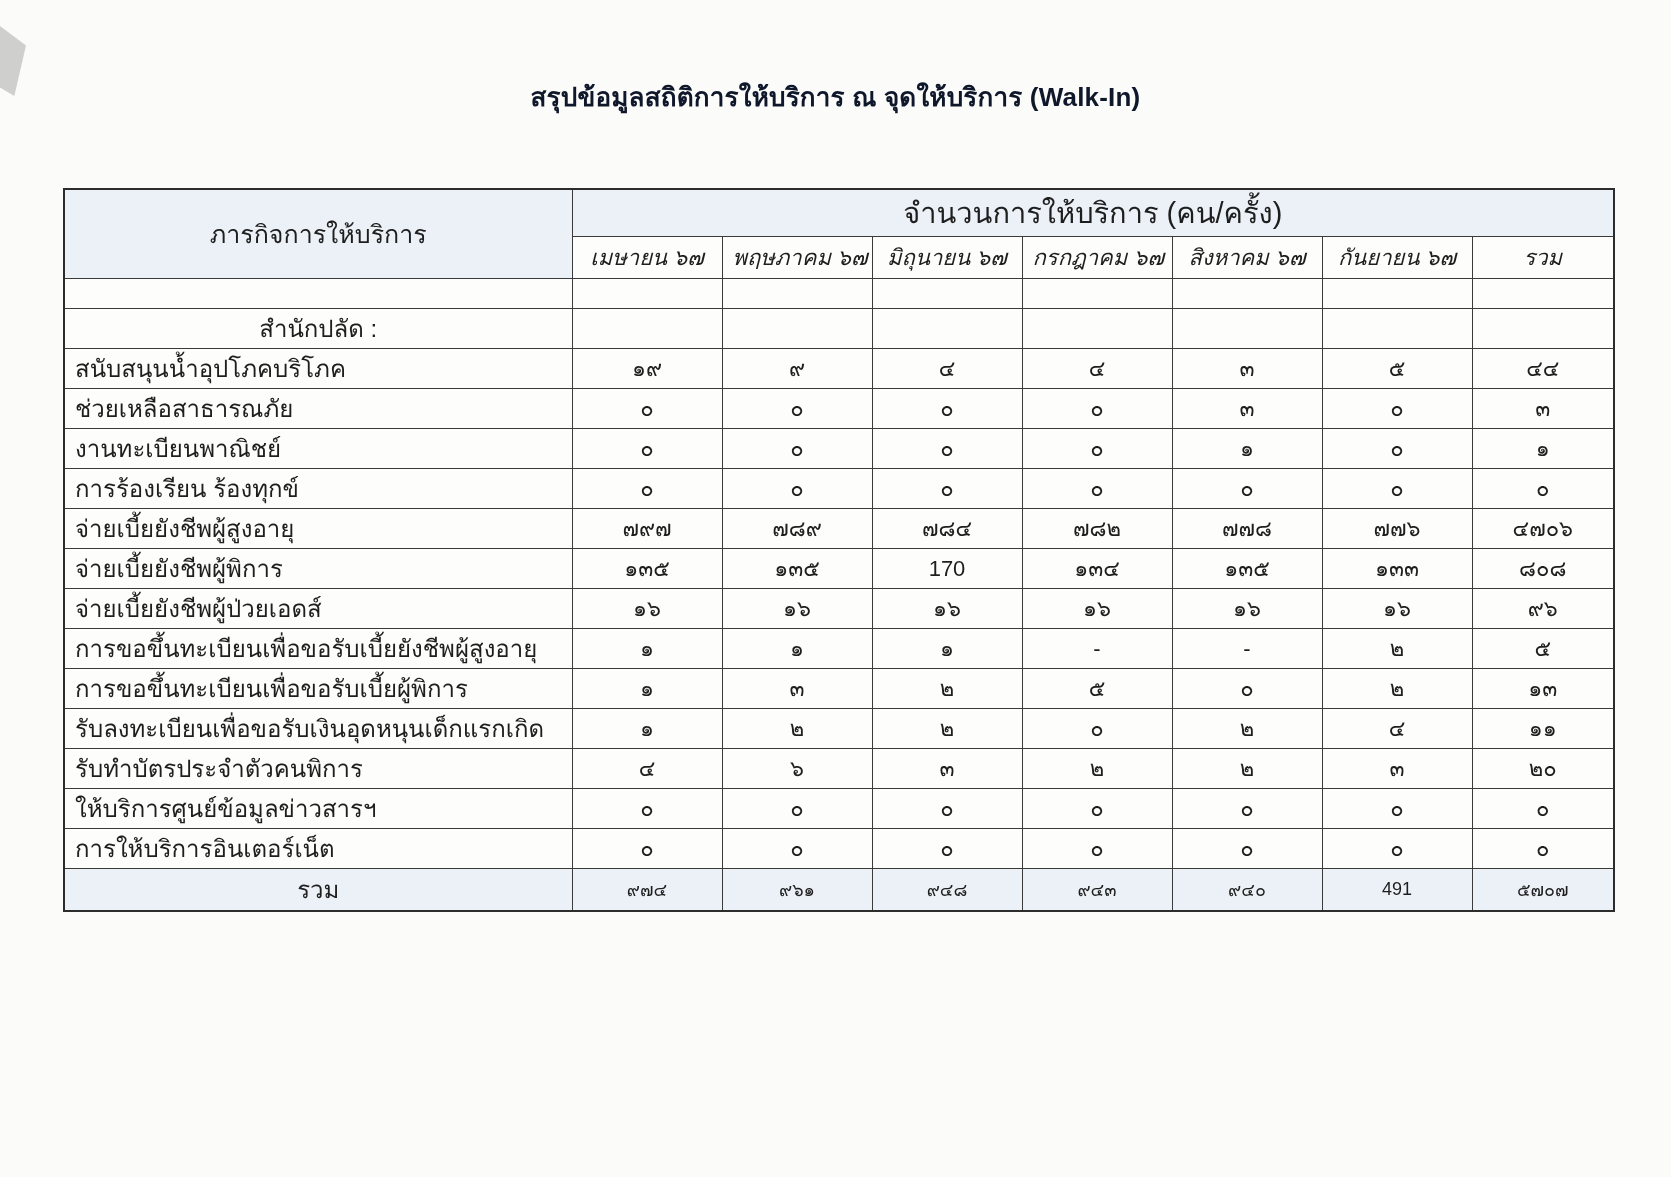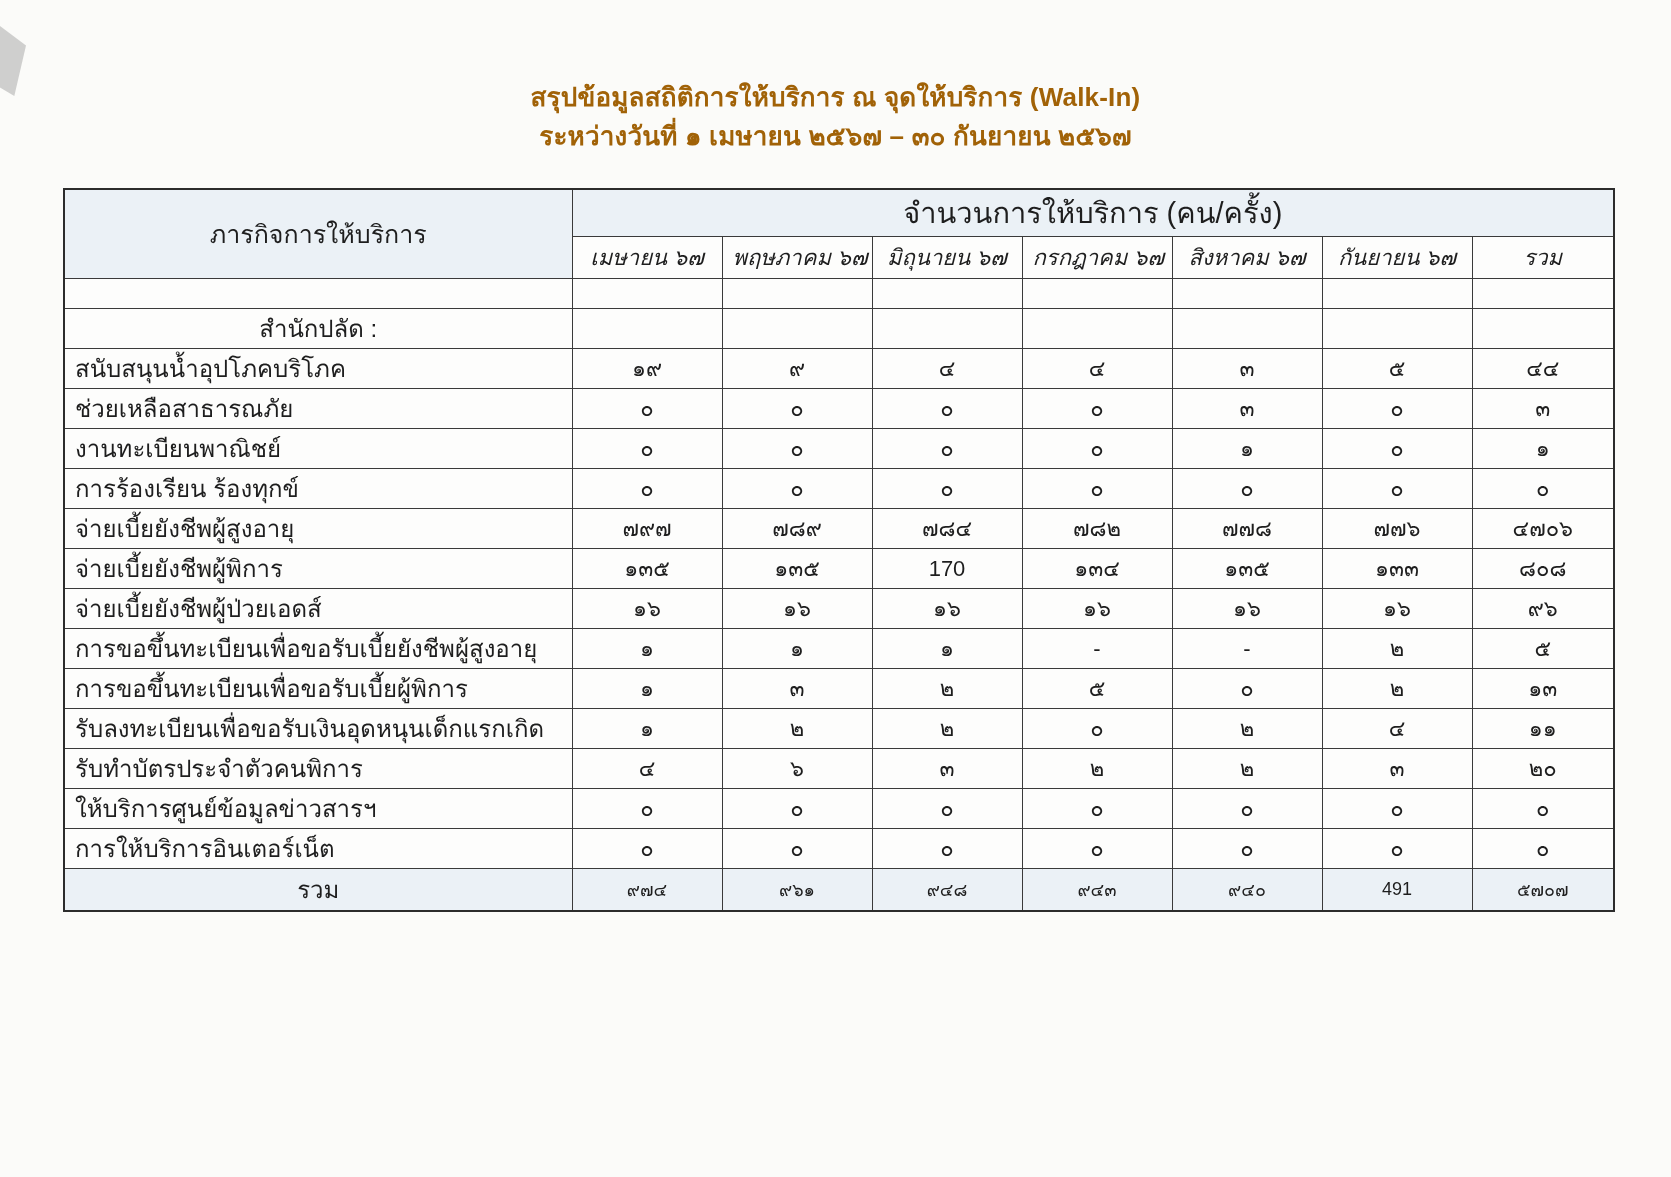--- a/index.html
+++ b/index.html
@@ -17,21 +17,21 @@
     position:absolute;left:0;top:26px;width:26px;height:70px;
     background:#9a9a9a;opacity:.45;
     clip-path:polygon(0 0,100% 28%,55% 100%,0 88%);
   }
   .title-block{
     position:absolute;top:78px;left:0;width:100%;
     text-align:center;
   }
   .title-line{
     font-size:26px;line-height:39px;font-weight:600;
-    letter-spacing:.2px;color:#a16207;
+    letter-spacing:.2px;color:#0f172a;
   }
   table.stats{
     position:absolute;left:63px;top:188px;
     width:1550px;
     border-collapse:collapse;
     table-layout:fixed;
     background:#fdfdfc;
   }
   table.stats th, table.stats td{
     border:1.6px solid #3a3a3a;
@@ -59,21 +59,20 @@
 </style>
 </head>
 <body>
 
 <div class="page">
 
   <div class="scan-mark"></div>
 
   <div class="title-block">
     <div class="title-line">สรุปข้อมูลสถิติการให้บริการ ณ จุดให้บริการ (Walk-In)</div>
-    <div class="title-line">ระหว่างวันที่ ๑ เมษายน ๒๕๖๗ – ๓๐ กันยายน ๒๕๖๗</div>
   </div>
 
   <table class="stats">
     <colgroup>
       <col style="width:508px">
       <col style="width:150px">
       <col style="width:150px">
       <col style="width:150px">
       <col style="width:150px">
       <col style="width:150px">

